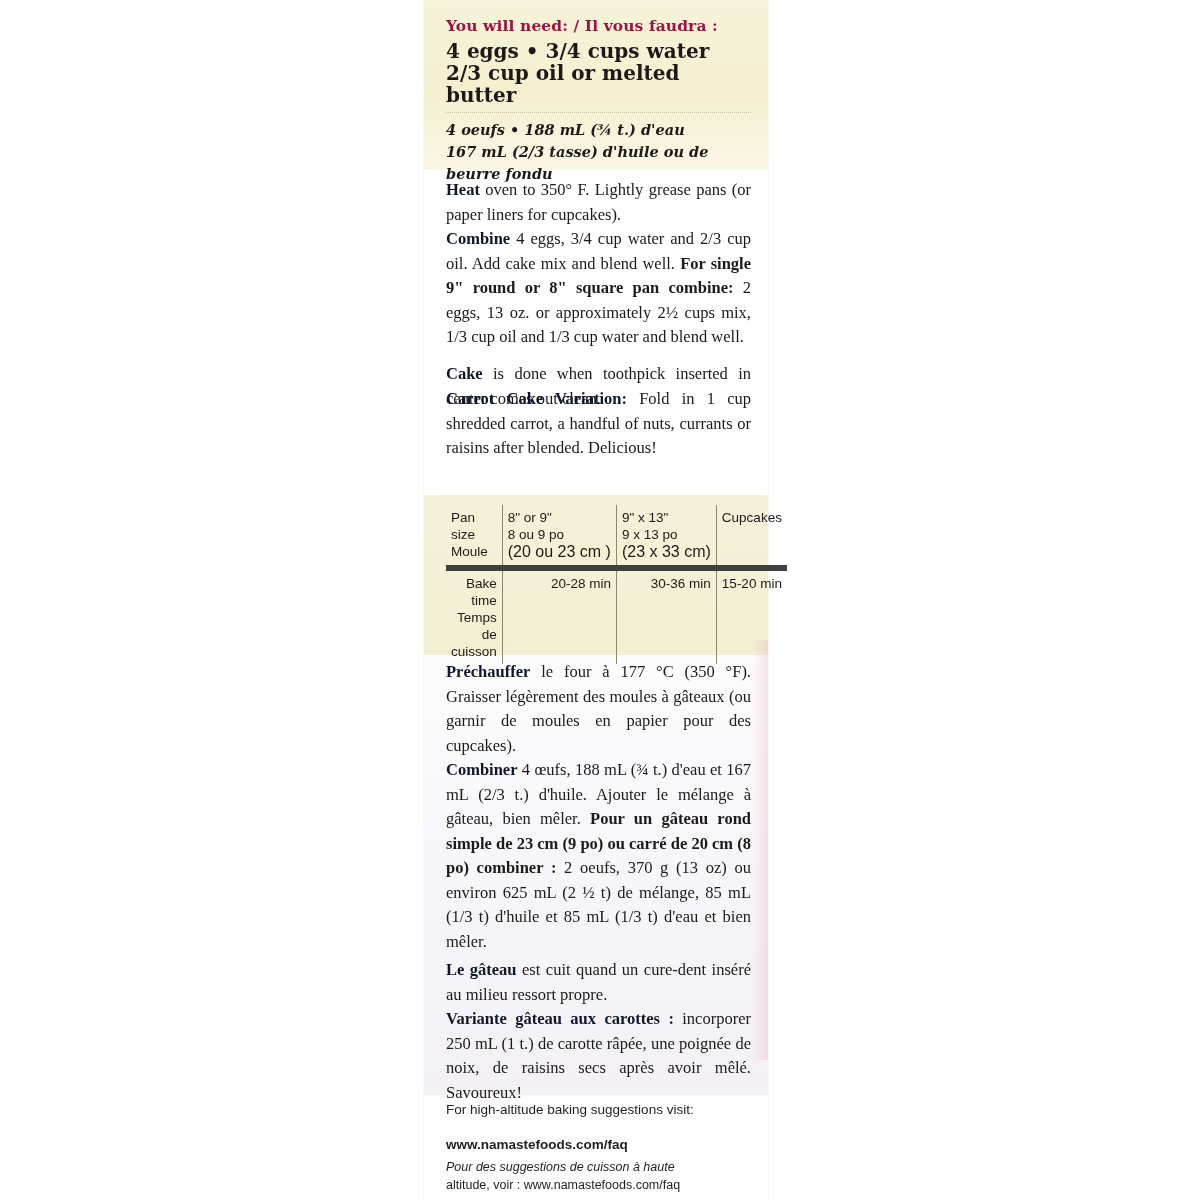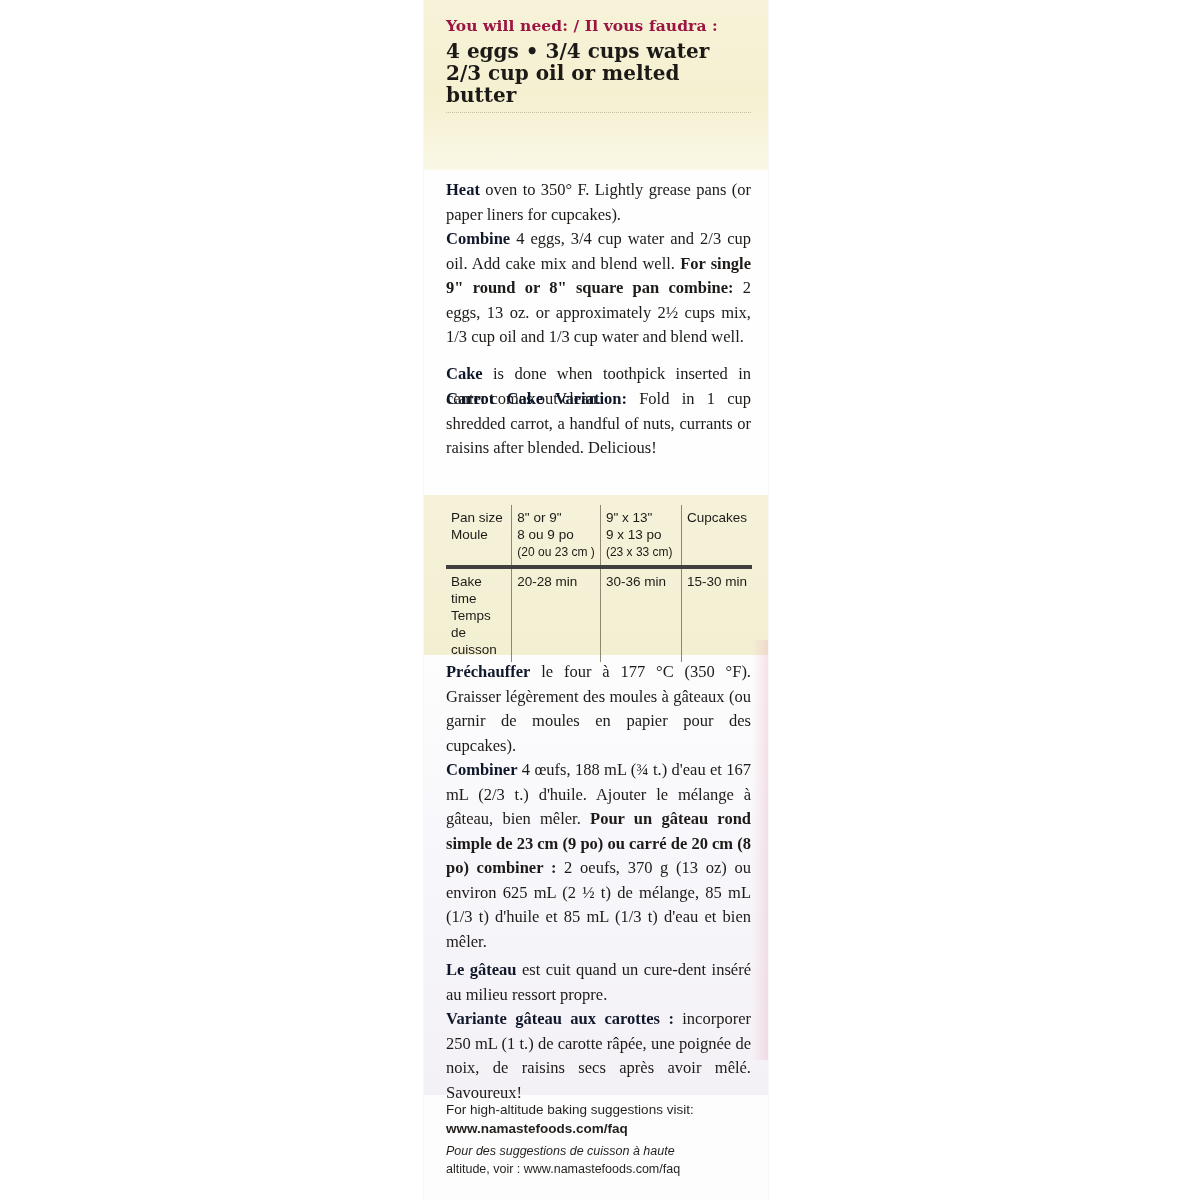--- a/index.html
+++ b/index.html
@@ -128,35 +128,35 @@
     font-size: 13.5px;
     color: #1d1a17;
     border-collapse: collapse;
   }
   .tbl td {
     vertical-align: top;
     padding: 4px 5px 4px 5px;
     line-height: 17px;
   }
   .tbl .vline { border-left: 1px solid #8d8770; }
-  .tbl .hline-top { border-top: 4px solid #404040; }
-  .tbl .small { font-size: 12px; }
+  .tbl .hline-top { border-top: 6px solid #404040; text-align: right; }
+  .tbl .small { font-size: 16px; }
   .tbl .lbl { width: 78px; }
 
   
   .foot {
     position: absolute;
     left: 22px;
     width: 310px;
     font-family: "Liberation Sans", sans-serif;
     font-size: 13.5px;
     line-height: 19px;
     color: #231f1c;
   }
-  .foot .url-en { font-weight: bold; }
+  .foot .url-en { font-weight: bold; margin-top: 16px; }
   .foot .fr { font-size: 12.5px; line-height: 18px; }
 
   .nowrap { white-space: nowrap; }
 </style>
 </head>
 <body>
 
 <div id="page">
 
   <div id="panel">
@@ -169,20 +169,25 @@
 
     <div class="content">
 
       <div class="blk" style="top:16px;">
         <div class="hdr-need">You will need: / Il vous faudra :</div>
         <div class="need-en" style="margin-top:5px;">
           <div>4 eggs • 3/4 cups water</div>
           <div>2/3 cup oil or melted butter</div>
         </div>
         <div class="rule"></div>
+        <div class="need-fr">
+          <div>4 oeufs • 188 mL (¾ t.) d'eau</div>
+          <div>167 mL (2/3 tasse) d'huile ou de</div>
+          <div>beurre fondu</div>
+        </div>
       </div>
 
       <div class="blk para" style="top:178px;">
         <span class="kw">Heat</span><span> oven to 350° F. Lightly grease pans (or paper liners for cupcakes).</span>
       </div>
 
       <div class="blk para" style="top:227px;">
         <span class="kw">Combine</span><span> 4 eggs, 3/4 cup water and 2/3 cup oil. Add cake mix and blend well. </span><b>For single 9" round or 8" square pan combine:</b><span> 2 eggs, 13 oz. or approximately 2½ cups mix, 1/3 cup oil and 1/3 cup water and blend well.</span>
       </div>
 
@@ -221,21 +226,21 @@
             <span>Temps de</span><br>
             <span>cuisson</span>
           </td>
           <td class="vline hline-top">
             <span class="nowrap">20-28 min</span>
           </td>
           <td class="vline hline-top">
             <span class="nowrap">30-36 min</span>
           </td>
           <td class="vline hline-top">
-            <span class="nowrap">15-30 min</span>
+            <span class="nowrap">15-20 min</span>
           </td>
         </tr>
       </tbody>
         </table>
 
       <div class="blk para" style="top:660px;">
         <span class="kw">Préchauffer</span><span> le four à 177 °C (350 °F). Graisser légèrement des moules à gâteaux (ou garnir de moules en papier pour des cupcakes).</span>
       </div>
 
       <div class="blk para" style="top:758px;">

